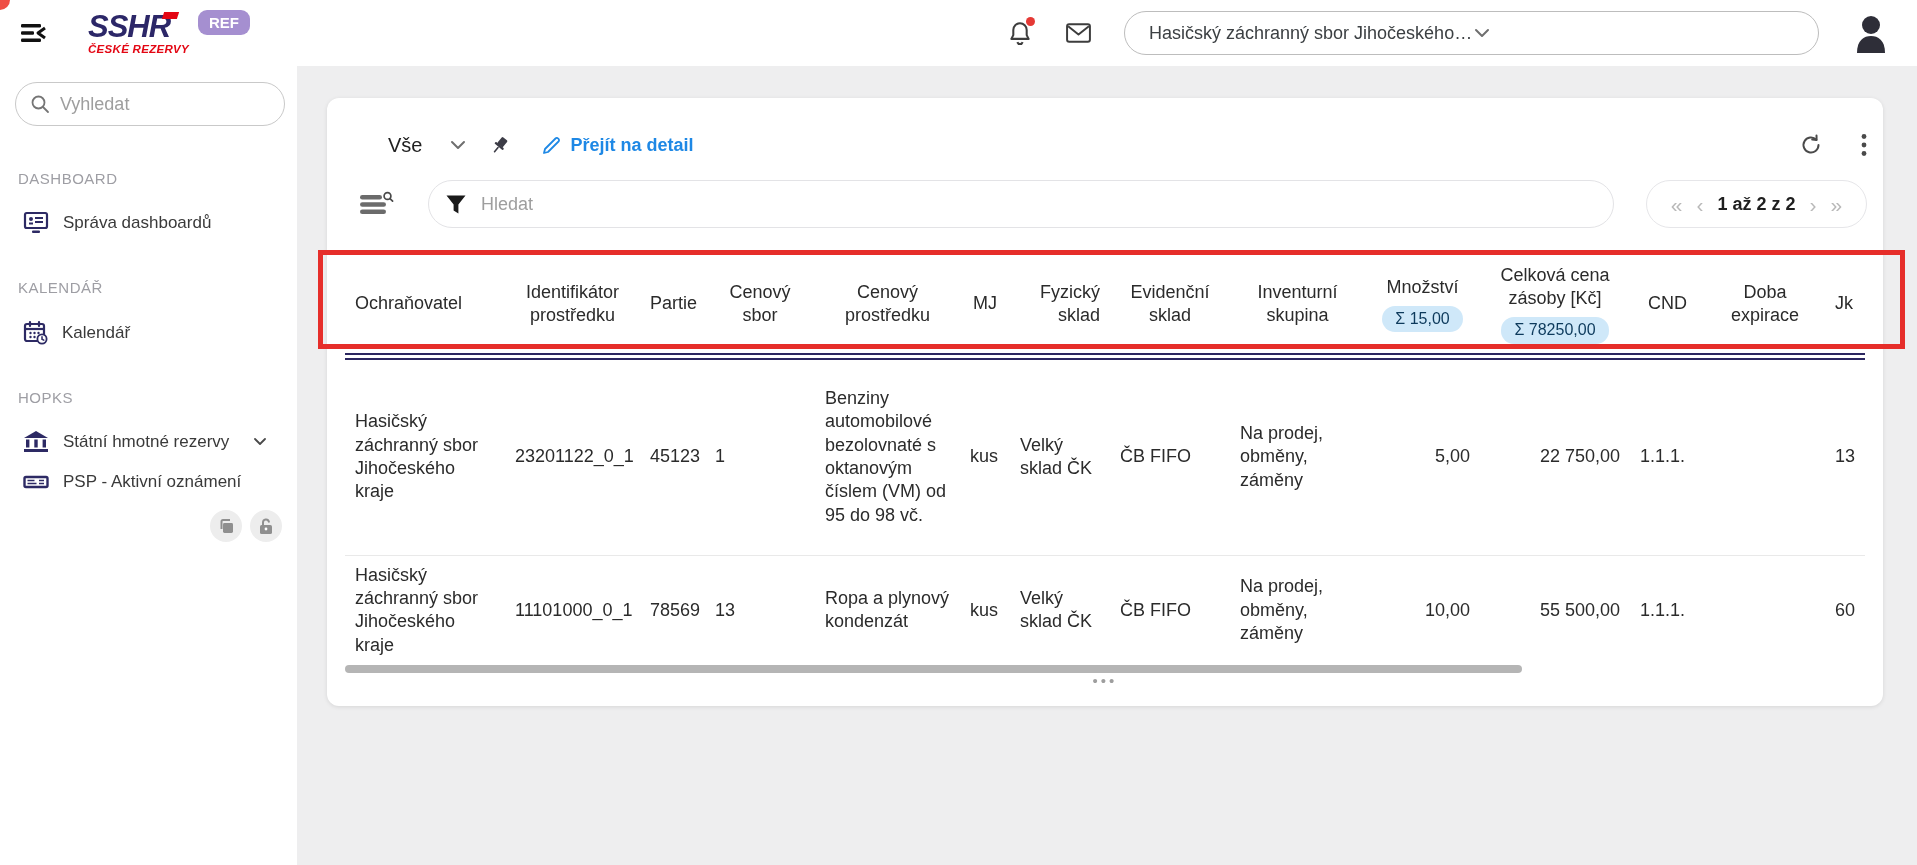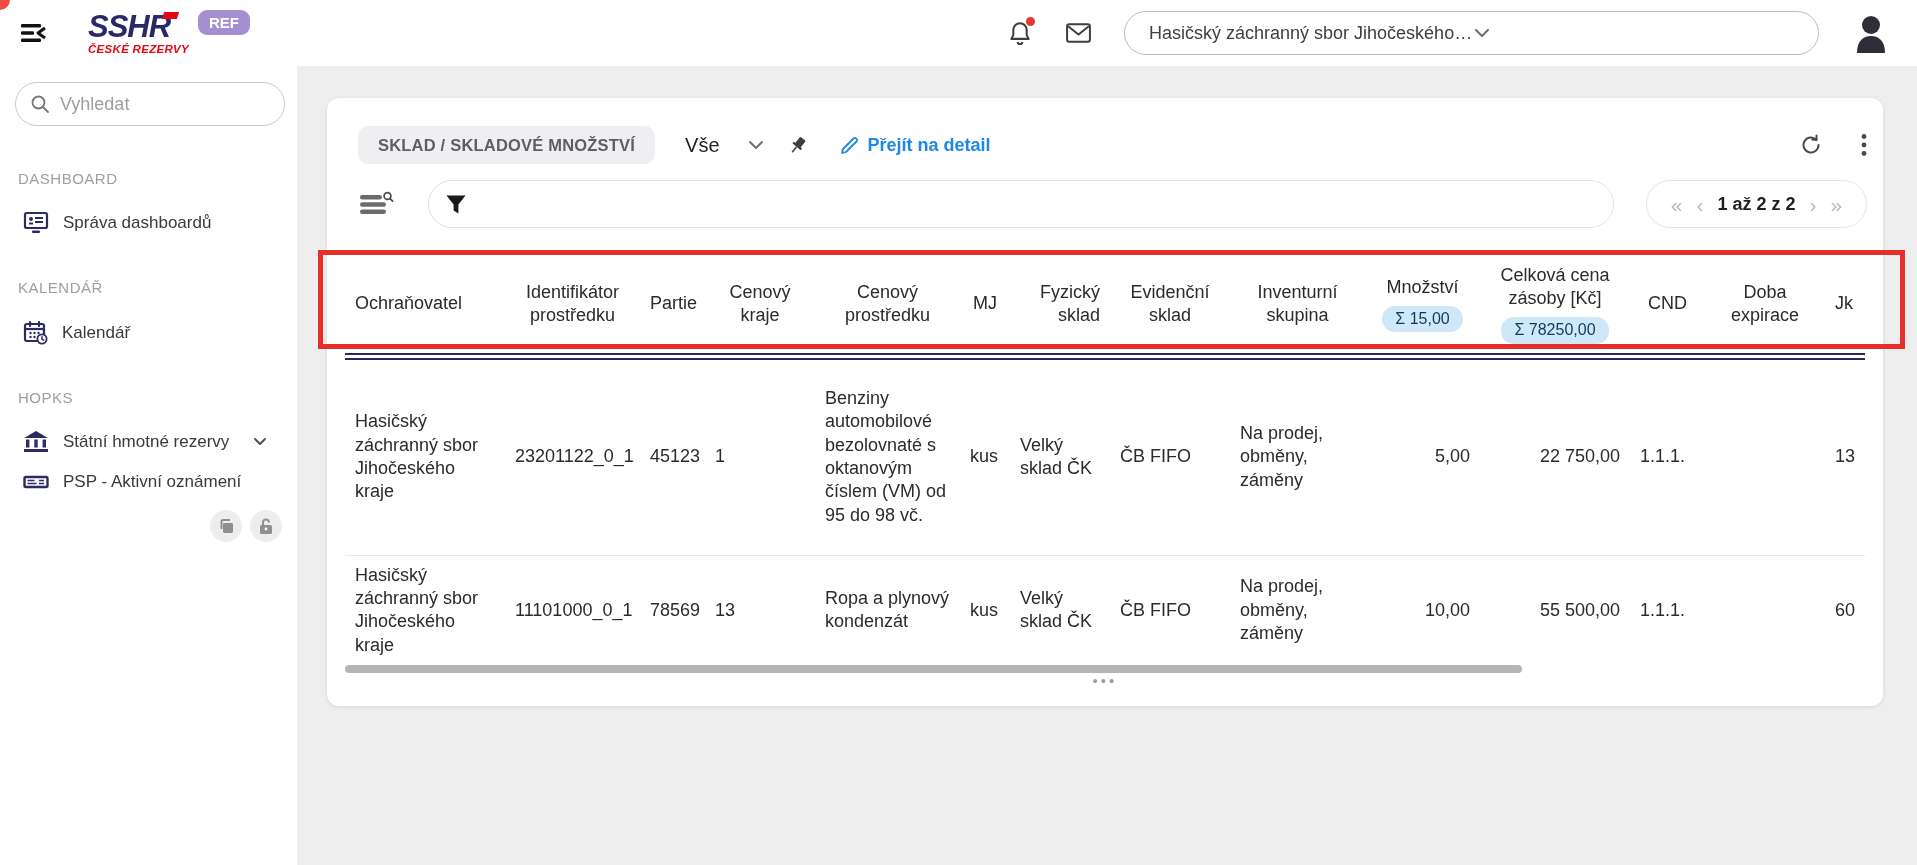--- a/index.html
+++ b/index.html
@@ -247,21 +247,20 @@
         </svg>
       </span>
     </div>
   </div>
 </div>
 
 <div class="main">
   <div class="card">
 
     <div class="toolbar">
-      <div class="breadcrumb">SKLAD / SKLADOVÉ MNOŽSTVÍ</div>
       <div class="view-sel">Vše</div>
       <span class="view-chev">
         <svg width="16" height="10" viewBox="0 0 16 10">
           <path d="M2 2 L8 8 L14 2" fill="none" stroke="#6f6f6f" stroke-width="2" stroke-linecap="round" stroke-linejoin="round"></path>
         </svg>
       </span>
       <span class="pin">
         <svg width="20" height="21" viewBox="0 0 20 21">
           <g transform="rotate(40 10 10)">
             <rect x="6.5" y="2" width="7" height="8.5" rx="1.2" fill="#3c3c46"></rect>
@@ -304,38 +303,39 @@
           <circle cx="29.5" cy="6" r="3.4" fill="none" stroke="#4a4a4a" stroke-width="1.7"></circle>
           <line x1="32" y1="8.6" x2="34.6" y2="11.2" stroke="#4a4a4a" stroke-width="1.7" stroke-linecap="round"></line>
         </svg>
       </span>
       <div class="search-bar">
         <span>
           <svg width="22" height="21" viewBox="0 0 22 21">
             <path d="M1.5 1.5 H20.5 L13.4 10.5 V19.5 L8.6 16.5 V10.5 Z" fill="#1a1a1a"></path>
           </svg>
         </span>
+        <input type="text" placeholder="Hledat" style="">
       </div>
       <div class="pager">
         <span class="nav">«</span>
         <span class="nav">‹</span>
         <span class="lab">1 až 2 z 2</span>
         <span class="nav">›</span>
         <span class="nav">»</span>
       </div>
     </div>
 
     <div class="table-wrap">
       <table id="grid">
         <thead>
             <tr>
               <th style="width: 160px; text-align: left;"><span>Ochraňovatel</span></th>
               <th style="width: 135px; text-align: center;"><span>Identifikátor prostředku</span></th>
               <th style="width: 65px; text-align: center;"><span>Partie</span></th>
-              <th style="width: 110px; text-align: center;"><span>Cenový kraje</span></th>
+              <th style="width: 110px; text-align: center;"><span>Cenový sbor</span></th>
               <th style="width: 145px; text-align: center;"><span>Cenový prostředku</span></th>
               <th style="width: 50px; text-align: center;"><span>MJ</span></th>
               <th style="width: 100px; text-align: right;"><span>Fyzický sklad</span></th>
               <th style="width: 120px; text-align: center;"><span>Evidenční sklad</span></th>
               <th style="width: 135px; text-align: center;"><span>Inventurní skupina</span></th>
               <th style="width: 115px; text-align: center;"><span>Množství</span><div class="sum-badge">Σ 15,00</div></th>
               <th style="width: 150px; text-align: center;"><span>Celková cena zásoby [Kč]</span><div class="sum-badge">Σ 78250,00</div></th>
               <th style="width: 75px; text-align: center;"><span>CND</span></th>
               <th style="width: 120px; text-align: center;"><span>Doba expirace</span></th>
               <th style="width: 165px; text-align: left;"><span>Jk</span></th>

